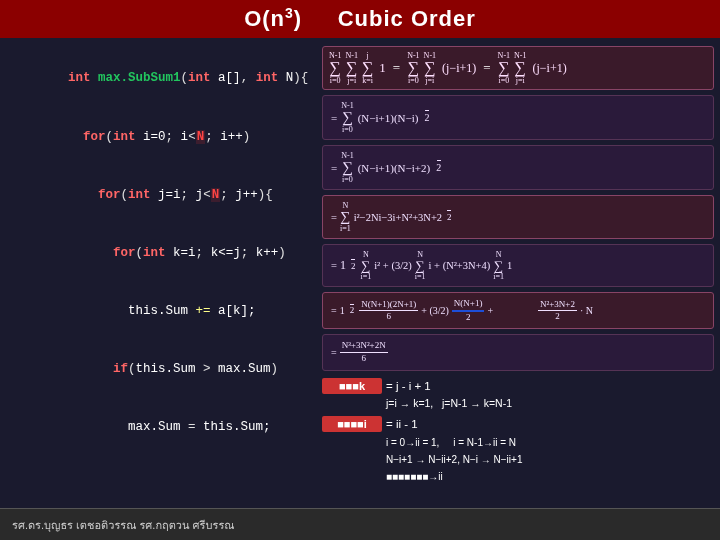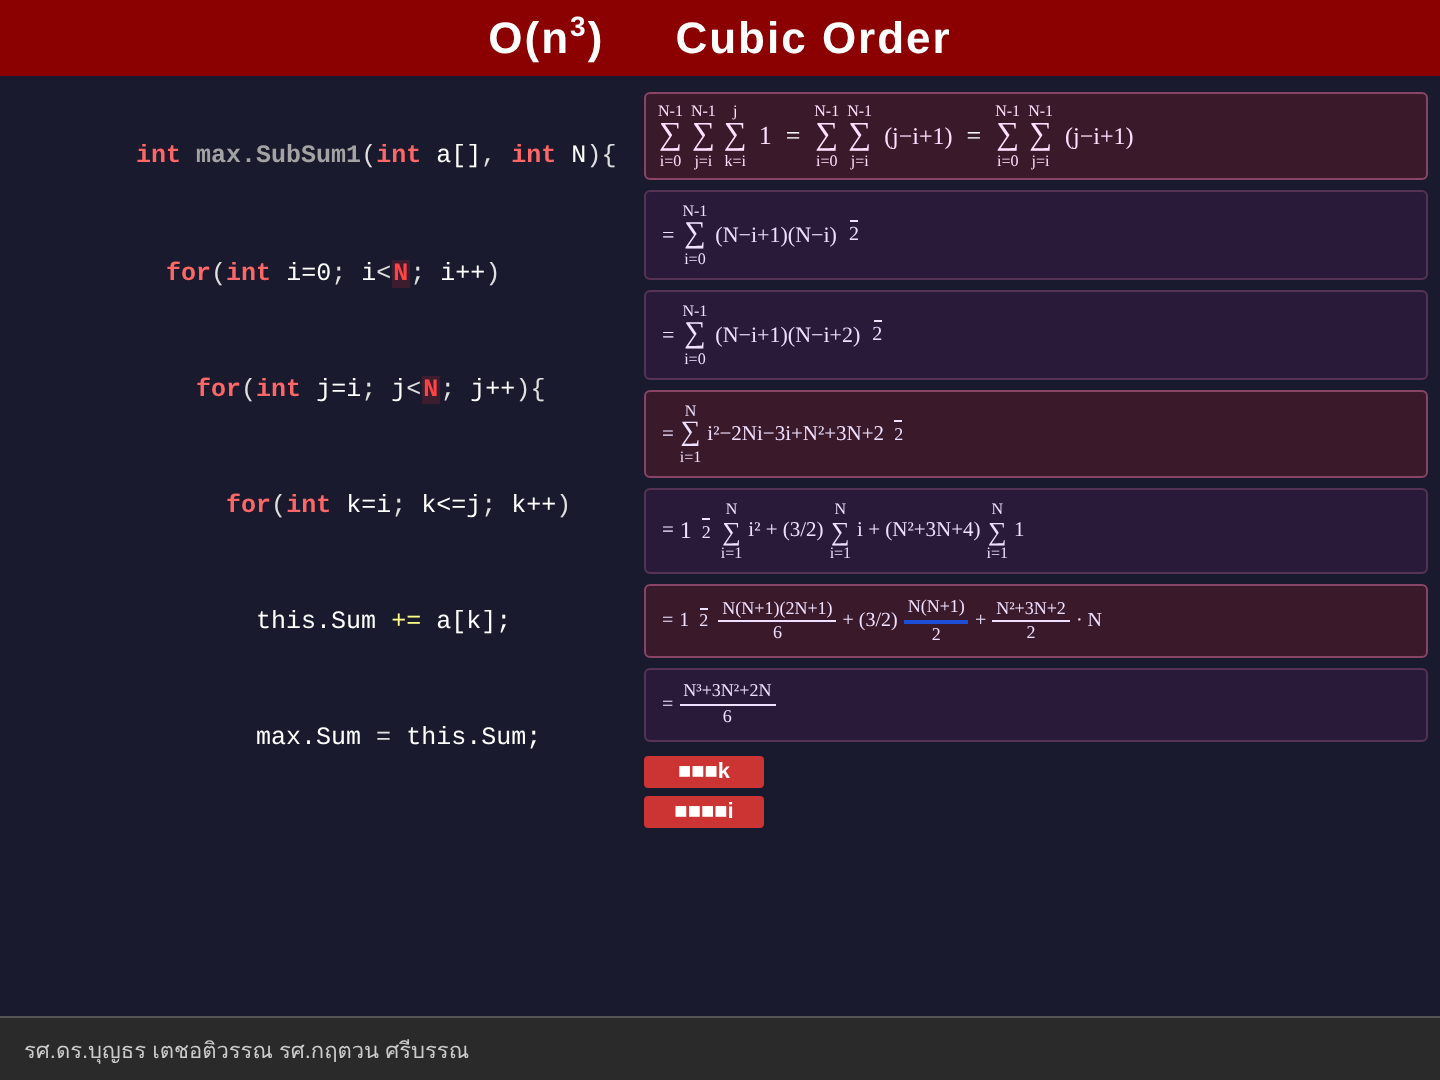--- a/index.html
+++ b/index.html
@@ -53,21 +53,21 @@
     #code-block {
       background: #1a1a2e;
       color: #e0e0e0;
       font-size: 12.5px;
       line-height: 1.55;
       padding: 4px 2px;
     }
 
     .code-line { white-space: pre; }
     .kw { color: #ff6666; font-weight: bold; }
-    .fn { color: #a3a3a3; font-weight: bold; }
+    .fn { color: #22c55e; font-weight: bold; }
     .var { color: #ffffff; }
     .num { color: #aaffaa; }
     .op { color: #ffff88; }
     .highlight-n { 
       color: #ff4444; 
       font-weight: bold;
       background: rgba(255,50,50,0.15);
       padding: 0 1px;
     }
 
@@ -191,20 +191,23 @@
       <div class="code-line">
         &nbsp;&nbsp;&nbsp;&nbsp;<span class="kw">for</span>(<span class="kw">int</span> <span class="var">j=i</span>; <span class="var">j</span>&lt;<span class="highlight-n">N</span>; <span class="var">j++</span>){
       </div>
       <div class="code-line">
         &nbsp;&nbsp;&nbsp;&nbsp;&nbsp;&nbsp;<span class="kw">for</span>(<span class="kw">int</span> <span class="var">k=i</span>; <span class="var">k&lt;=j</span>; <span class="var">k++</span>)
       </div>
       <div class="code-line">
         &nbsp;&nbsp;&nbsp;&nbsp;&nbsp;&nbsp;&nbsp;&nbsp;<span class="var">this.Sum</span> <span class="op">+=</span> <span class="var">a[k];</span>
       </div>
       <div class="code-line">
+        &nbsp;&nbsp;&nbsp;&nbsp;&nbsp;&nbsp;<span class="kw">if</span>(<span class="var">this.Sum</span> &gt; <span class="var">max.Sum</span>)
+      </div>
+      <div class="code-line">
         &nbsp;&nbsp;&nbsp;&nbsp;&nbsp;&nbsp;&nbsp;&nbsp;<span class="var">max.Sum</span> = <span class="var">this.Sum;</span>
       </div>
 
     </div>
 
   </div>
 
   <div id="right-panel">
 
     <div class="math-section math-pink" style="padding: 4px 6px;">
@@ -340,44 +343,54 @@
         <span style="display:inline-flex;flex-direction:column;align-items:center;vertical-align:middle;font-size:9px;">
           <span style="border-bottom:1px solid #f0e0ff; padding: 0 2px; line-height:1.3;">N(N+1)(2N+1)</span>
           <span style="padding:0 2px; line-height:1.3;">6</span>
         </span>
         <span>+ (3/2)</span>
         <span style="display:inline-flex;flex-direction:column;align-items:center;vertical-align:middle;font-size:9px;">
           <span style="border-bottom:2px solid #1d4ed8; padding: 0 2px; line-height:1.3;">N(N+1)</span>
           <span style="padding:0 2px; line-height:1.3;">2</span>
         </span>
         <span>+</span>
-        <span style="display:inline-flex;flex-direction:column;align-items:center;vertical-align:middle;font-size:9px;">
+        <span style="display:inline-flex;flex-direction:column;align-items:center;vertical-align:middle;font-size:9px;margin-left:42px;">
           <span style="border-bottom:1px solid #f0e0ff; padding: 0 2px; line-height:1.3;">N²+3N+2</span>
           <span style="padding:0 2px; line-height:1.3;">2</span>
         </span>
         <span>· N</span>
       </div>
     </div>
 
     <div class="math-section" style="font-size:10px;">
       <div style="display:flex; align-items:center; gap:3px;">
         <span>=</span>
         <span style="display:inline-flex;flex-direction:column;align-items:center;vertical-align:middle;font-size:9px;">
           <span style="border-bottom:1px solid #f0e0ff; padding: 0 2px; line-height:1.3;">N³+3N²+2N</span>
           <span style="padding:0 2px; line-height:1.3;">6</span>
         </span>
       </div>
     </div>
 
     <div id="info-boxes">
       <div class="info-row">
         <div class="info-label">■■■k</div>
+        <div class="info-text">
+          = j - i + 1<br>
+          <span style="font-size:10.5px;">j=i → k=1,&nbsp;&nbsp; j=N-1 → k=N-1</span>
+        </div>
       </div>
       <div class="info-row">
         <div class="info-label">■■■■i</div>
+        <div class="info-text">
+          = ii - 1<br>
+          <span style="font-size:10px;">i = 0→ii = 1,&nbsp;&nbsp;&nbsp;&nbsp; i = N-1→ii = N</span><br>
+          <span style="font-size:10px;">N−i+1 → N−ii+2, N−i → N−ii+1</span><br>
+          <span style="font-size:10px;">■■■■■■■→ii</span>
+        </div>
       </div>
     </div>
 
   </div>
 </div>
 
 <div id="footer">
   <span id="footer-left">รศ.ดร.บุญธร   เตชอติวรรณ   รศ.กฤตวน  ศรีบรรณ</span>
 </div>
 

